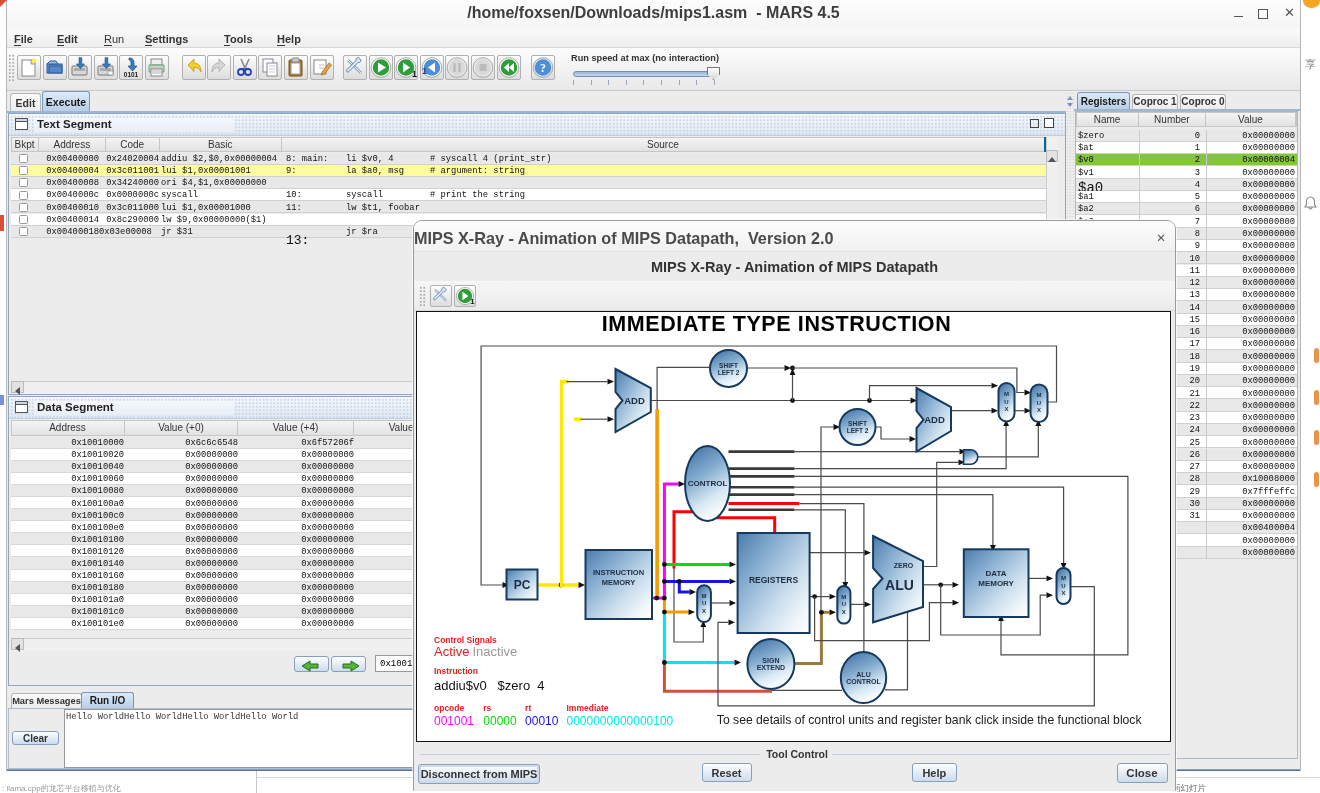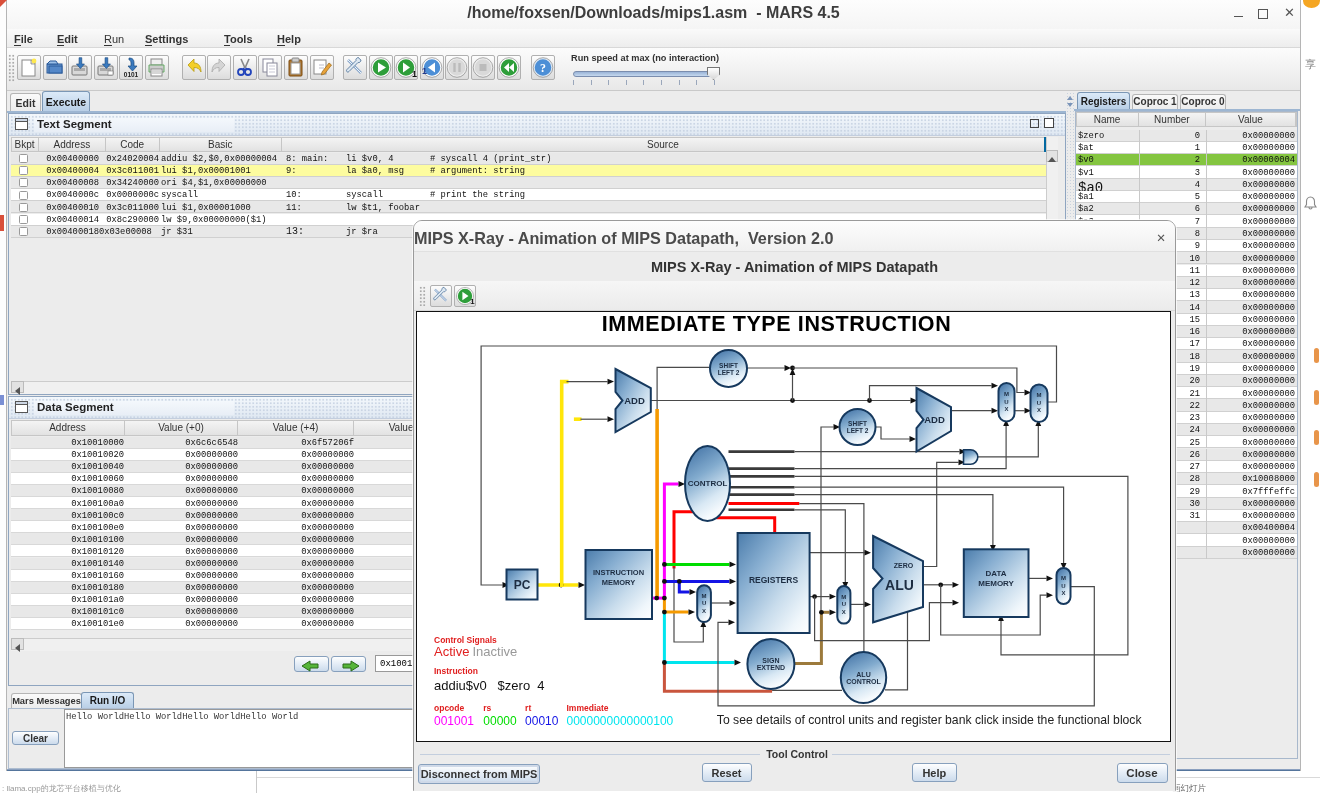--- a/index.html
+++ b/index.html
@@ -199,21 +199,21 @@
 <div class="abs" style="left:11px;top:213.5px;width:1035px;height:12.2px;background:#ffffff;border-bottom:1px solid #d0d0d0"></div>
 <div class="abs" style="left:19px;top:215.0px;width:9px;height:9px;background:#fff;border:1px solid #999;border-radius:1.5px"></div>
 <div class="abs mono" style="left:39px;width:60px;text-align:right;top:214.7px;height:11px;font-size:8.8px;color:#111;white-space:pre">0x00400014</div>
 <div class="abs mono" style="left:99px;width:60px;text-align:right;top:214.7px;height:11px;font-size:8.8px;color:#111;white-space:pre">0x8c290000</div>
 <div class="abs mono" style="left:161px;width:120px;top:214.7px;height:11px;font-size:8.8px;color:#111;white-space:pre">lw $9,0x00000000($1)</div>
 <div class="abs" style="left:11px;top:225.7px;width:1035px;height:12.2px;background:#e8e8e8;border-bottom:1px solid #d0d0d0"></div>
 <div class="abs" style="left:19px;top:227.2px;width:9px;height:9px;background:#fff;border:1px solid #999;border-radius:1.5px"></div>
 <div class="abs mono" style="left:39px;width:60px;text-align:right;top:226.9px;height:11px;font-size:8.8px;color:#111;white-space:pre">0x00400018</div>
 <div class="abs mono" style="left:99px;width:60px;text-align:left;top:226.9px;height:11px;font-size:8.8px;color:#111;white-space:pre">0x03e00008</div>
 <div class="abs mono" style="left:161px;width:120px;top:226.9px;height:11px;font-size:8.8px;color:#111;white-space:pre">jr $31</div>
-<div class="abs mono" style="left:286px;width:60px;top:226px;height:14px;font-size:10px;color:#111;white-space:pre">13:</div>
+<div class="abs mono" style="left:286px;width:60px;top:233px;height:14px;font-size:13px;color:#111;white-space:pre">13:</div>
 <div class="abs mono" style="left:346px;width:90px;top:226.9px;height:11px;font-size:8.8px;color:#111;white-space:pre">jr $ra</div>
 <div class="abs" style="left:1046px;top:137px;width:12px;height:244px;background:#f0f0f0;border-left:1px solid #ccc"></div>
 <div class="abs" style="left:1046px;top:150px;width:12px;height:12px;background:#e2e2e2;border:1px solid #bbb"><svg width="10" height="10">
       <path d="M5 2 l4 5 h-8 z" fill="#555"></path>
     </svg></div>
 <div class="abs" style="left:11px;top:381px;width:1035px;height:13px;background:#f0f0f0;border-top:1px solid #ccc"></div>
 <div class="abs" style="left:11px;top:381px;width:13px;height:12px;background:#e2e2e2;border:1px solid #bbb"><svg width="11" height="10">
       <path d="M8 1 l-5 4 5 4 z" fill="#555"></path>
     </svg></div>
 <div class="abs" style="left:8px;top:396px;width:1058px;height:290px;border:1px solid #8fa5c0;background:#ececec"></div>

